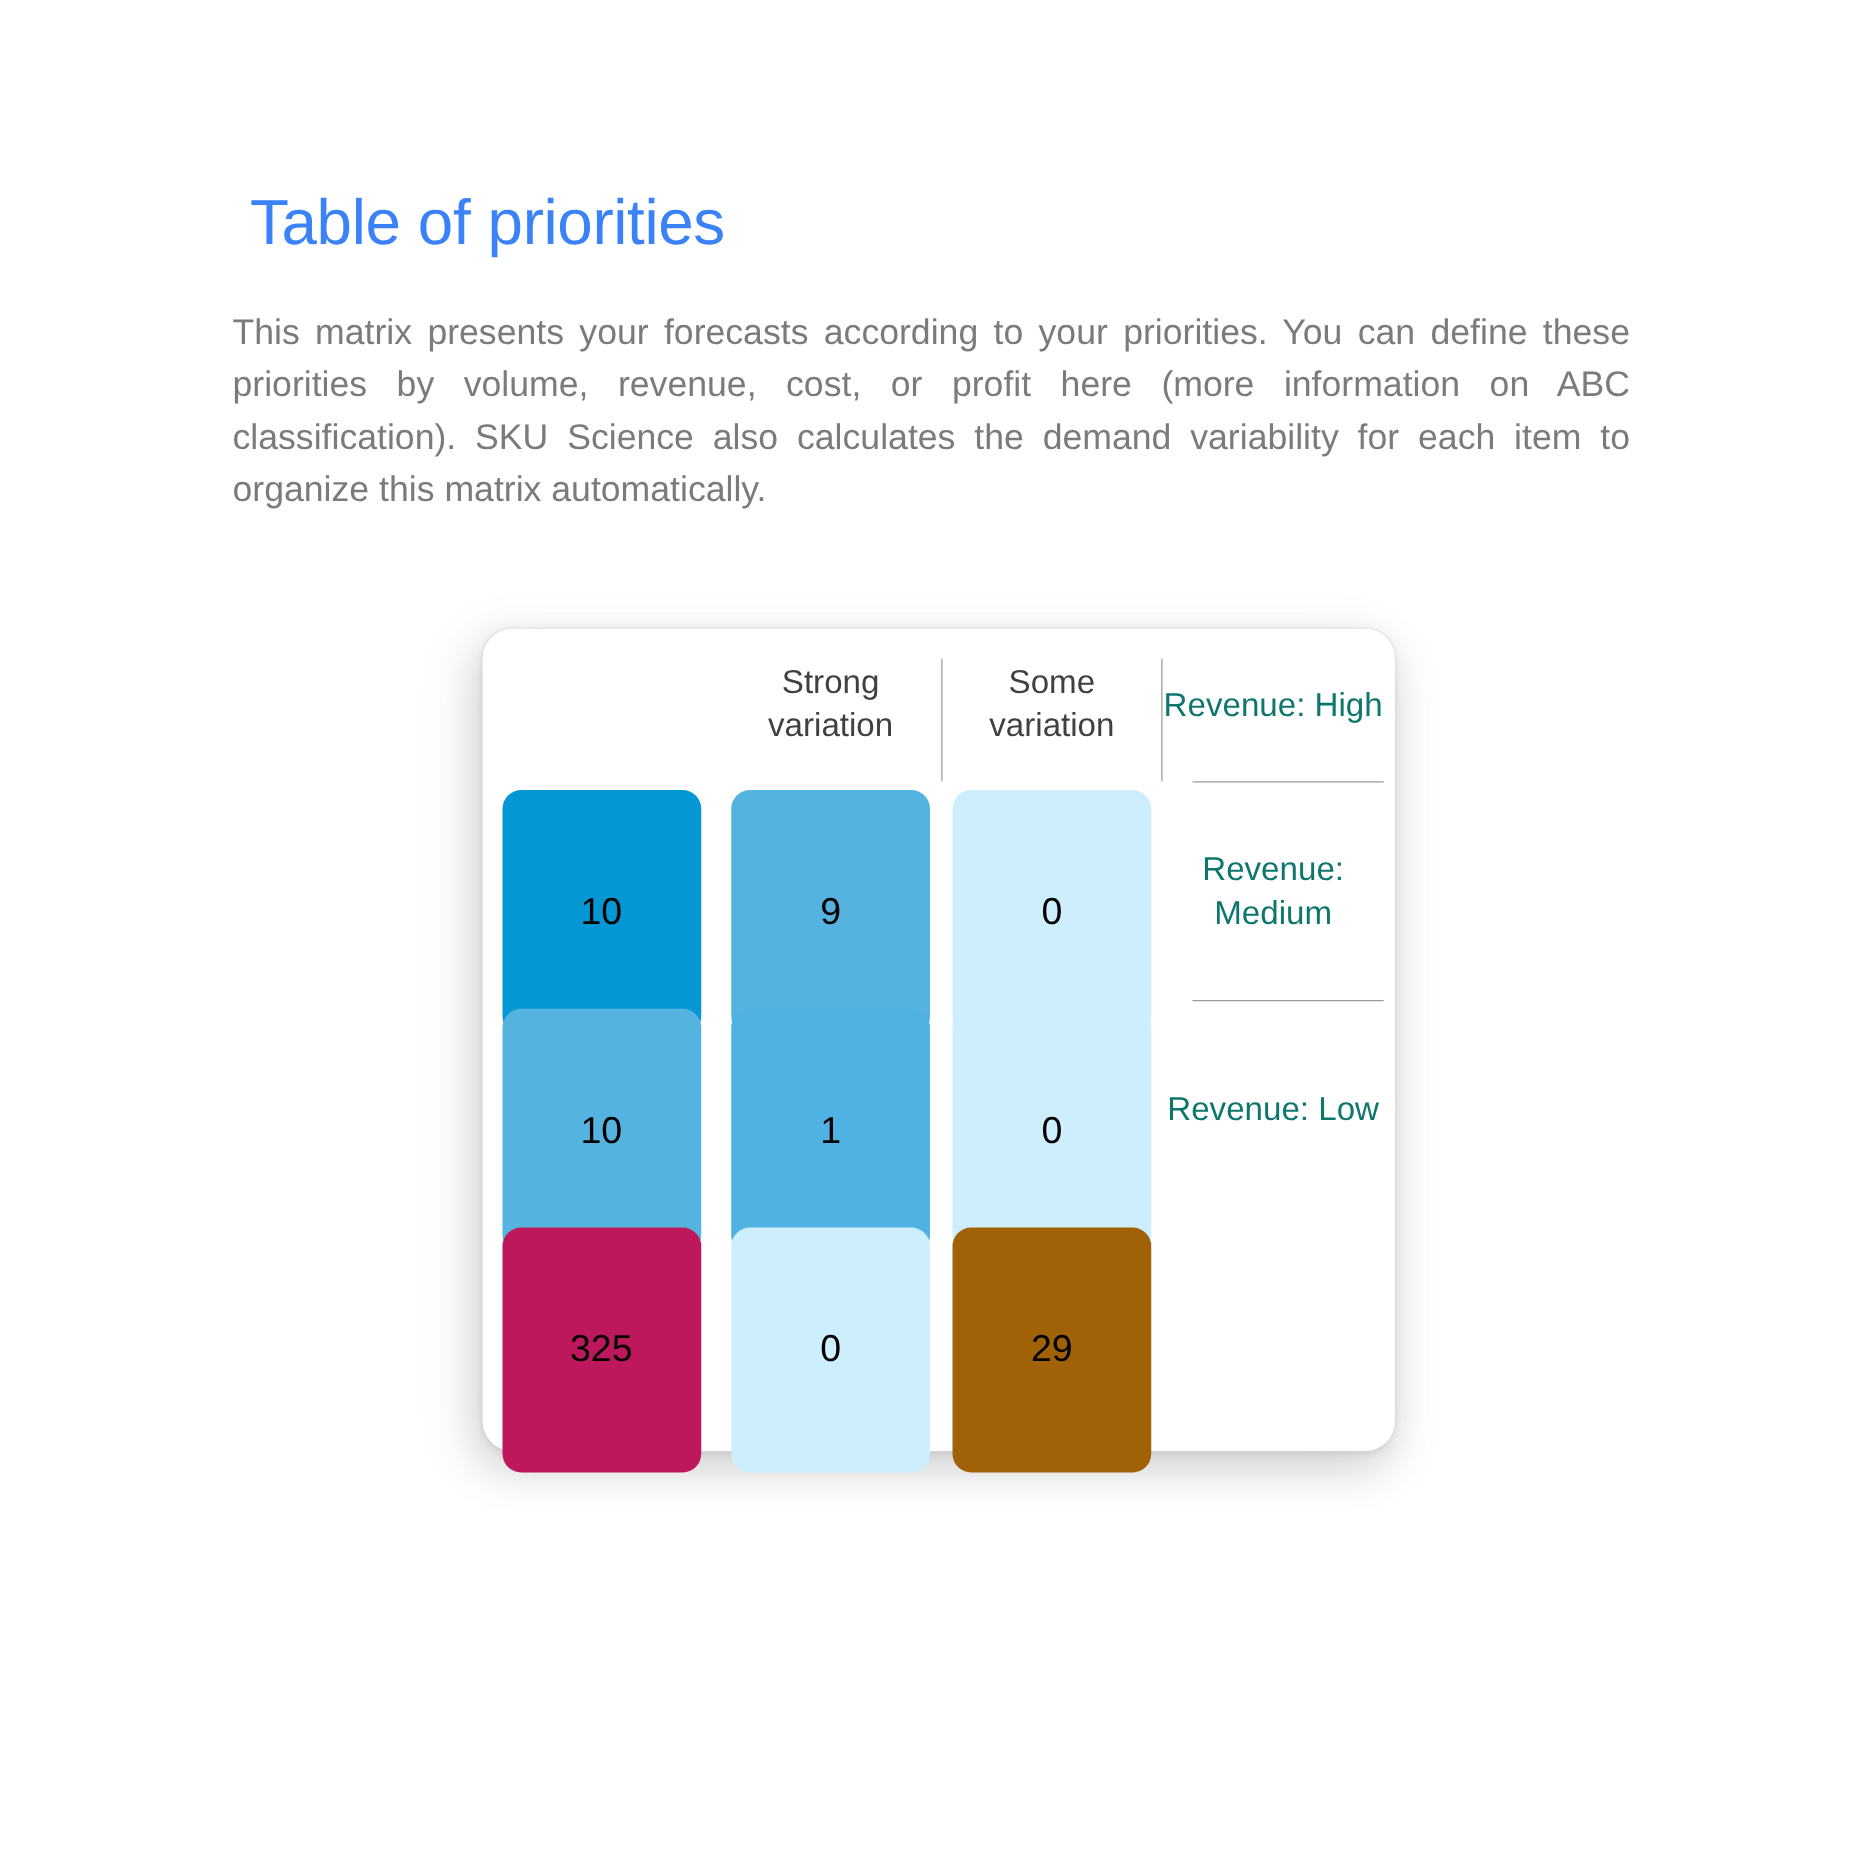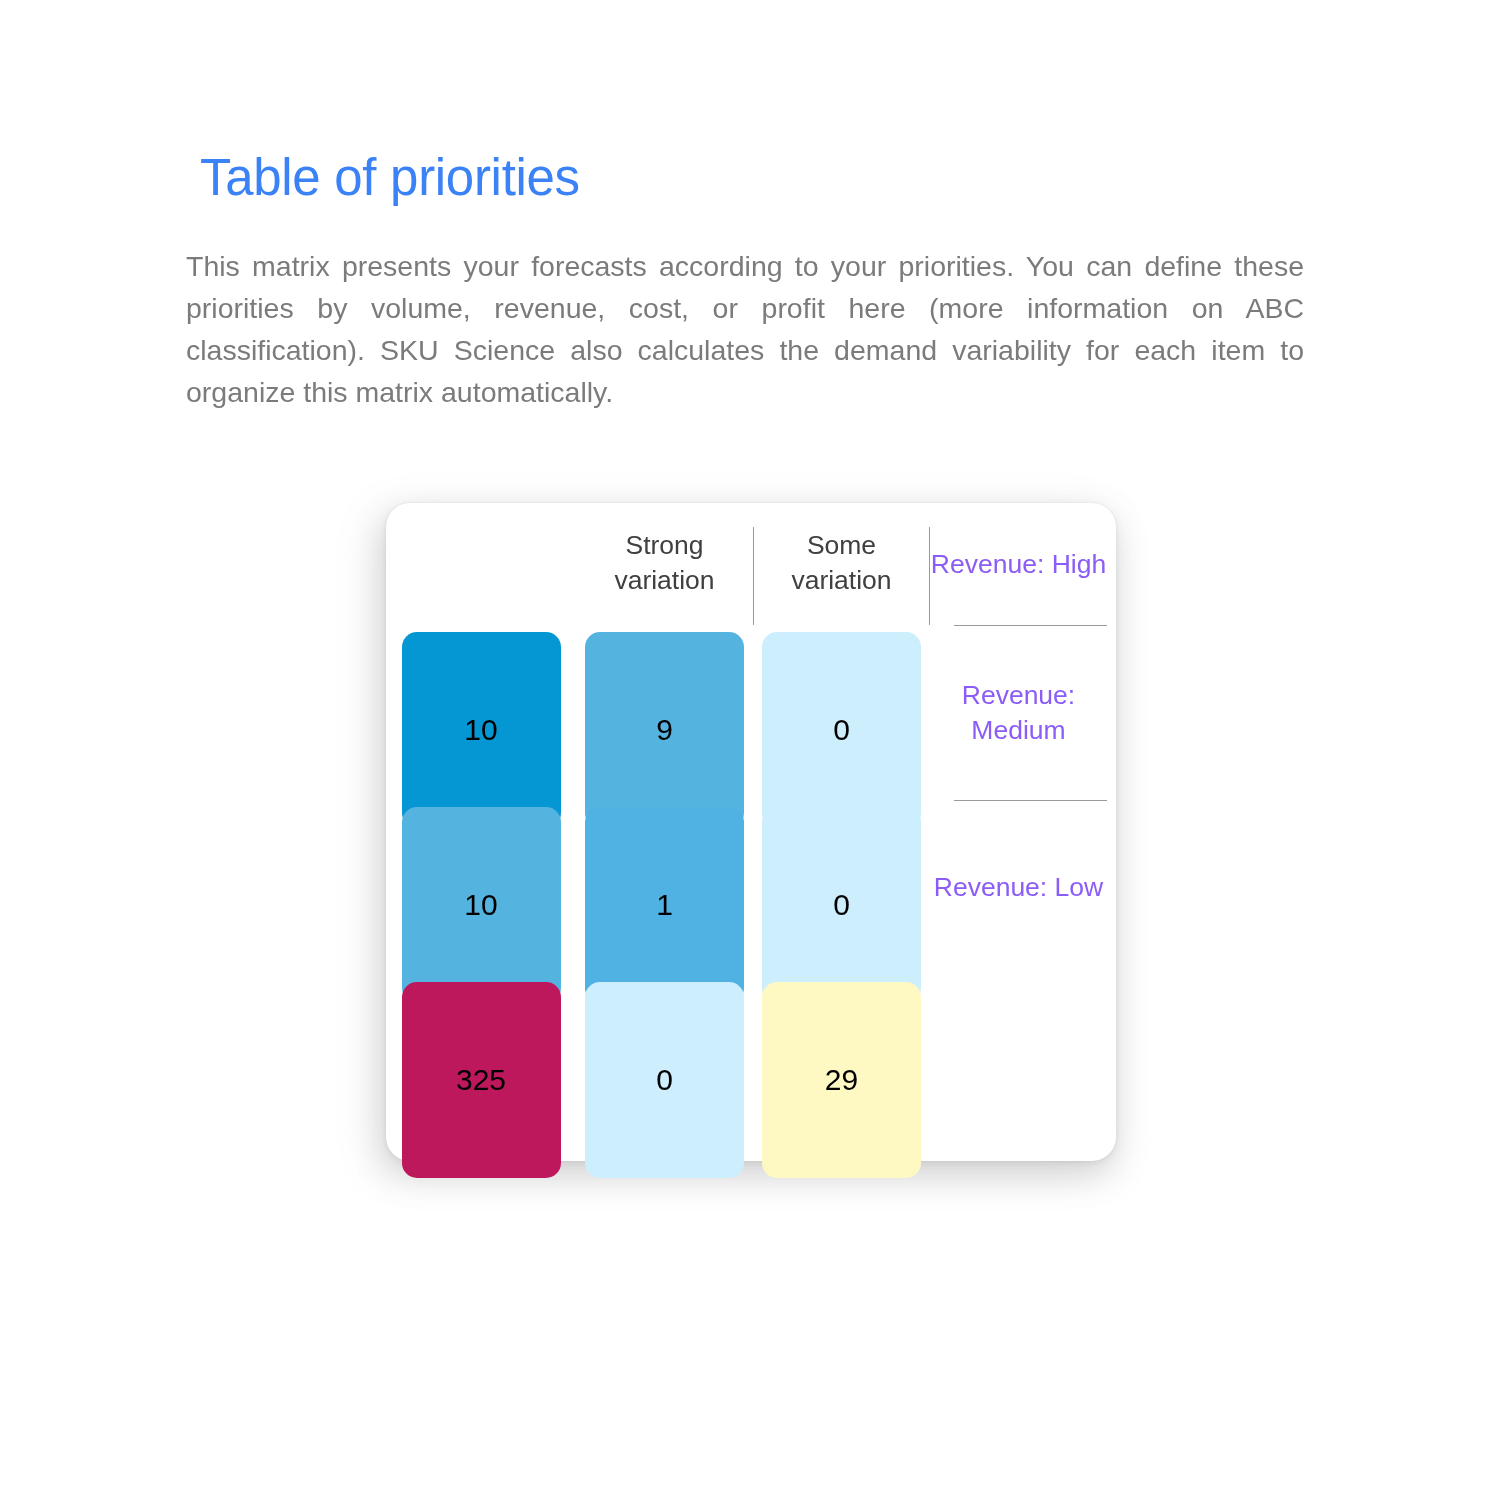--- a/index.html
+++ b/index.html
@@ -101,21 +101,21 @@
   }
 
   
   .row-head {
     display: flex;
     align-items: center;
     justify-content: center;
     text-align: center;
     font-size: 26.5px;
     line-height: 35px;
-    color: #8b5cf6;
+    color: #0f766e;
     position: relative;
   }
   .row-head.with-top-rule::before {
     content: "";
     position: absolute;
     top: 0;
     left: 24px;
     right: 0px;
     height: 1px;
     background: #9a9a9a;
@@ -209,19 +209,19 @@
       <div class="cellbox" style="background: #be185d;">
         <span>325</span>
       </div>
     </div>
     <div class="cellwrap r3">
       <div class="cellbox" style="background: rgb(205, 238, 253);">
         <span>0</span>
       </div>
     </div>
     <div class="cellwrap r3">
-      <div class="cellbox" style="background: #fef9c3;">
+      <div class="cellbox" style="background: #a16207;">
         <span>29</span>
       </div>
     </div>
 
   </div>
 </div>
 
 </body></html>

